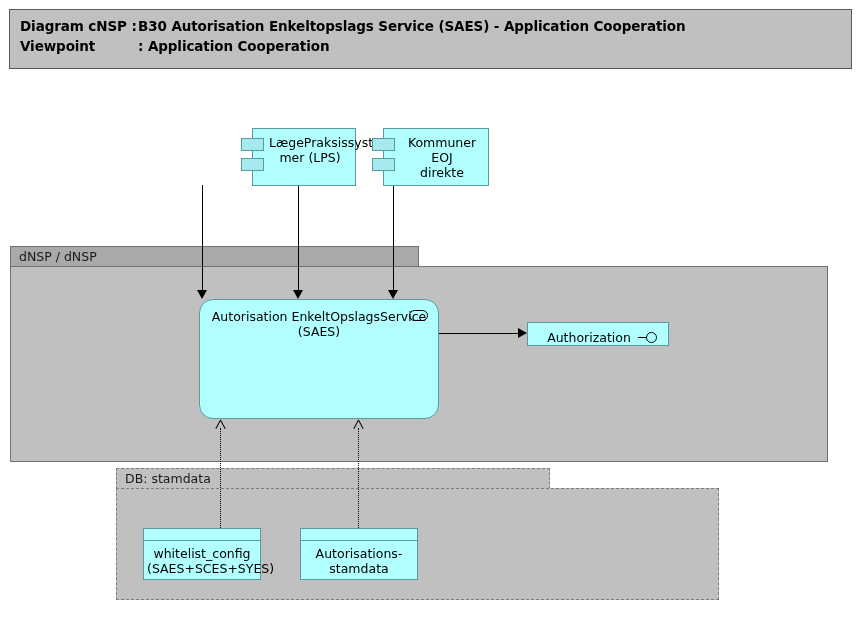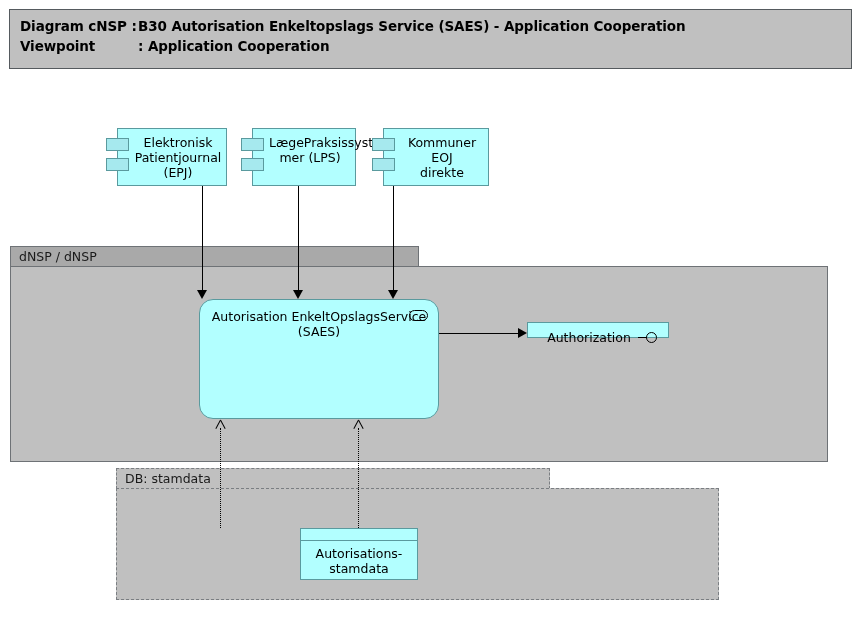--- a/index.html
+++ b/index.html
@@ -268,27 +268,20 @@
 
   <div class="hline" style="left:418px; top:333px; width:102px;"></div>
   <div class="arrow-right" style="left:518px; top:328px;"></div>
 
   <div class="vline dotted" style="left:220px; top:428px; height:100px;"></div>
   <div class="arrow-up-open" style="left:215px; top:420px;"></div>
 
   <div class="vline dotted" style="left:358px; top:428px; height:100px;"></div>
   <div class="arrow-up-open" style="left:353px; top:420px;"></div>
 
-  <div class="el component" style="left:117px; top:128px; width:110px; height:58px;">
-    <span class="comp-tab t1"></span>
-    <span class="comp-tab t2"></span>
-    <span class="el-label">Elektronisk
-Patientjournal
-(EPJ)</span>
-  </div>
 
   <div class="el component" style="left:252px; top:128px; width:104px; height:58px;">
     <span class="comp-tab t1"></span>
     <span class="comp-tab t2"></span>
     <span class="el-label">LægePraksissyste
 mer (LPS)</span>
   </div>
 
   <div class="el component" style="left:383px; top:128px; width:106px; height:58px;">
     <span class="comp-tab t1"></span>
@@ -296,28 +289,33 @@
     <span class="el-label">Kommuner EOJ
 direkte</span>
   </div>
 
   <div class="el service" style="left:178px; top:299px; width:240px; height:120px;">
     <span class="svc-icon"></span>
     <span class="el-label">Autorisation EnkeltOpslagsService
 (SAES)</span>
   </div>
 
-  <div class="el interface" style="left:527px; top:322px; width:142px; height:16px;">
+  <div class="el interface" style="left:527px; top:322px; width:142px; height:24px;">
     <span class="iface-icon">
       <span class="stem"></span>
       <span class="ball"></span>
     </span>
     <span class="el-label">Authorization</span>
   </div>
 
+  <div class="el dataobj" style="left:143px; top:528px; width:118px; height:52px;">
+    <span class="el-hdr"></span>
+    <span class="el-label">whitelist_config
+(SAES+SCES+SYES)</span>
+  </div>
 
   <div class="el dataobj" style="left:300px; top:528px; width:118px; height:52px;">
     <span class="el-hdr"></span>
     <span class="el-label">Autorisations-
 stamdata</span>
   </div>
 
 </div>
 
 </body></html>

